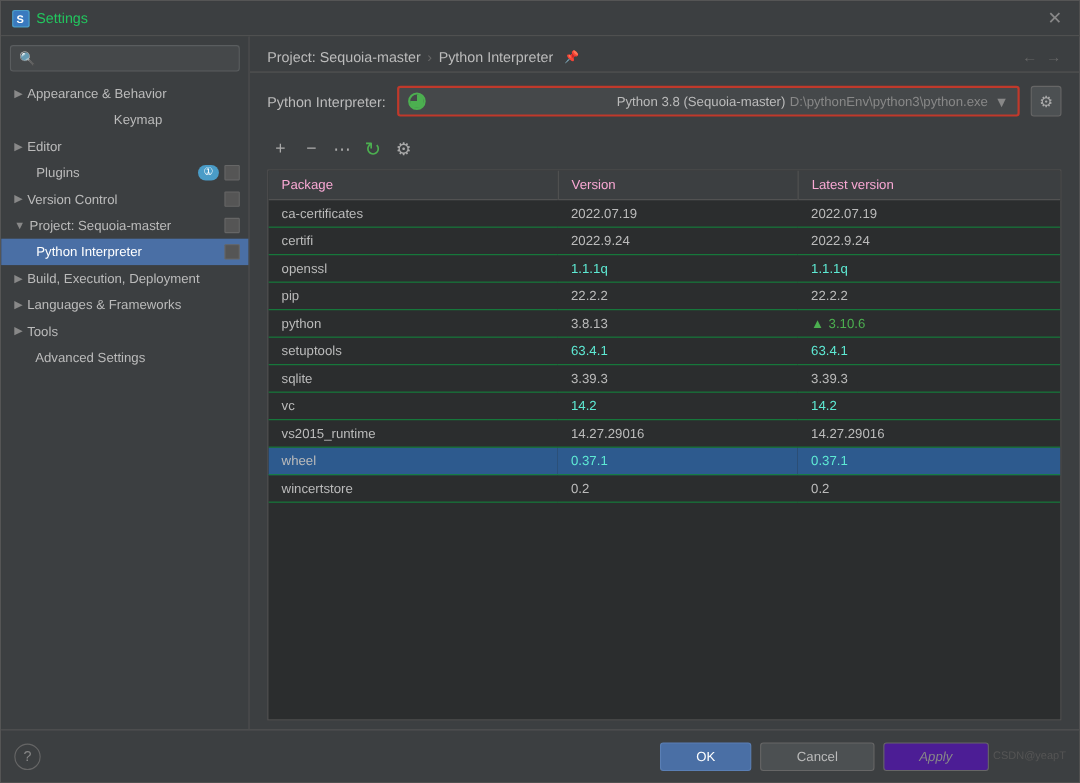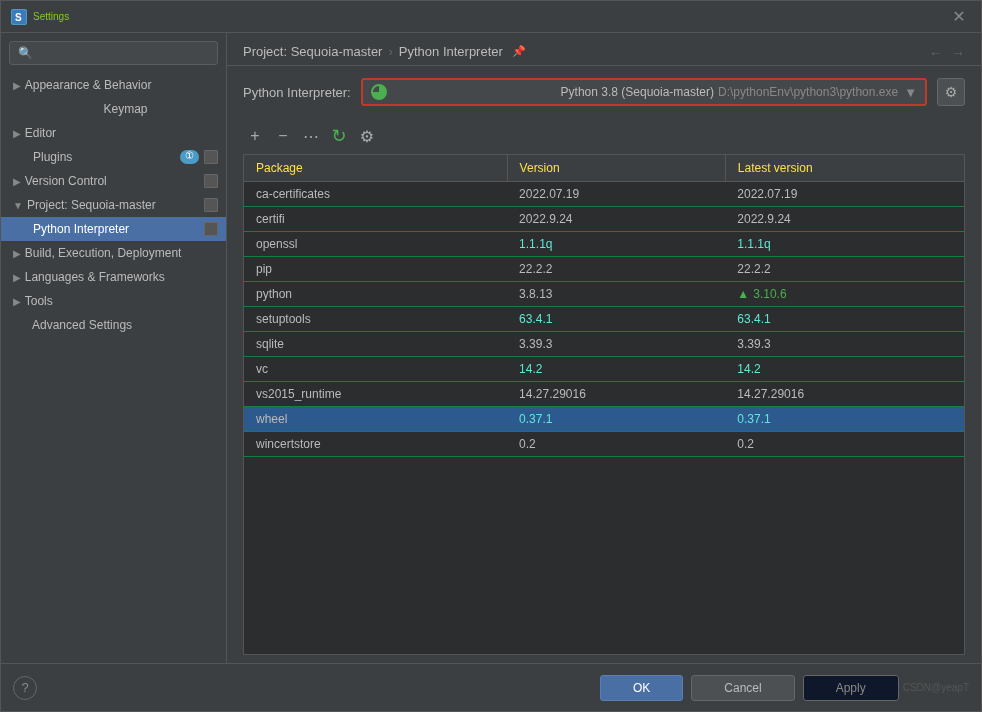--- a/index.html
+++ b/index.html
@@ -32,22 +32,22 @@
     .title-bar-icon {
       width: 16px; height: 16px;
       margin-right: 6px;
       background: #4a9cc7;
       border-radius: 2px;
       display: flex; align-items: center; justify-content: center;
       font-size: 10px; color: white; font-weight: bold;
     }
     .title-bar-title {
       flex: 1;
-      color: #84cc16;
-      font-size: 10px;
+      color: #22c55e;
+      font-size: 13px;
     }
     .title-bar-close {
       cursor: pointer;
       color: #888;
       font-size: 16px;
       width: 24px; height: 24px;
       display: flex; align-items: center; justify-content: center;
     }
     .main-content {
       display: flex;
@@ -247,21 +247,21 @@
       width: 100%;
       border-collapse: collapse;
     }
     .package-table thead tr {
       background: #3c3f41;
       border-bottom: 1px solid #555;
     }
     .package-table thead th {
       padding: 6px 12px;
       text-align: left;
-      color: #fde047;
+      color: #f9a8d4;
       font-weight: normal;
       font-size: 12px;
       border-right: 1px solid #555;
     }
     .package-table thead th:last-child { border-right: none; }
     .package-table tbody tr {
       border-bottom: 1px solid #15803d;
     }
     .package-table tbody tr.selected { background: #2d5a8e; }
     .package-table tbody td {
@@ -310,23 +310,24 @@
       background: #4a6fa5;
       color: white;
       border-color: #5a7fb5;
     }
     .btn-secondary {
       background: #4c5052;
       color: #bbbbbb;
       border-color: #666;
     }
     .btn-apply {
-      background: #0f172a;
+      background: #4c1d95;
       color: #888;
       border-color: #666;
+      font-style: italic;
     }
     .watermark {
       font-size: 10px;
       color: #555;
       margin-left: 4px;
     }
     ::-webkit-scrollbar { width: 6px; height: 6px; }
     ::-webkit-scrollbar-track { background: #2b2d2e; }
     ::-webkit-scrollbar-thumb { background: #555; border-radius: 3px; }
   </style>

